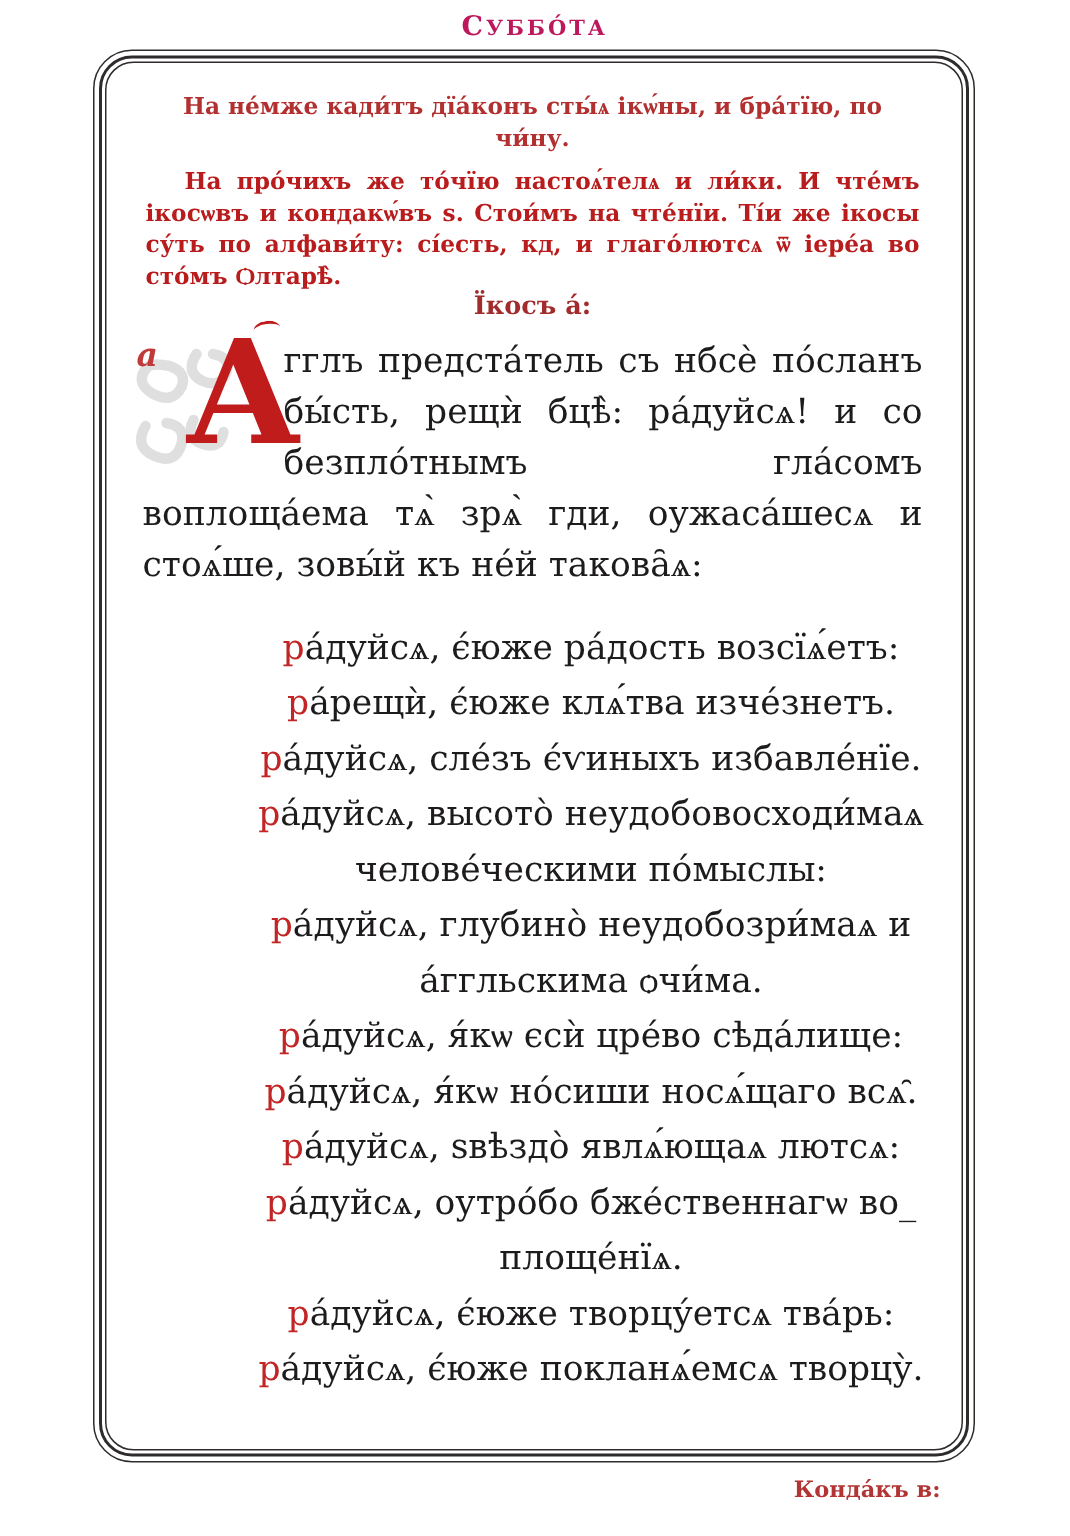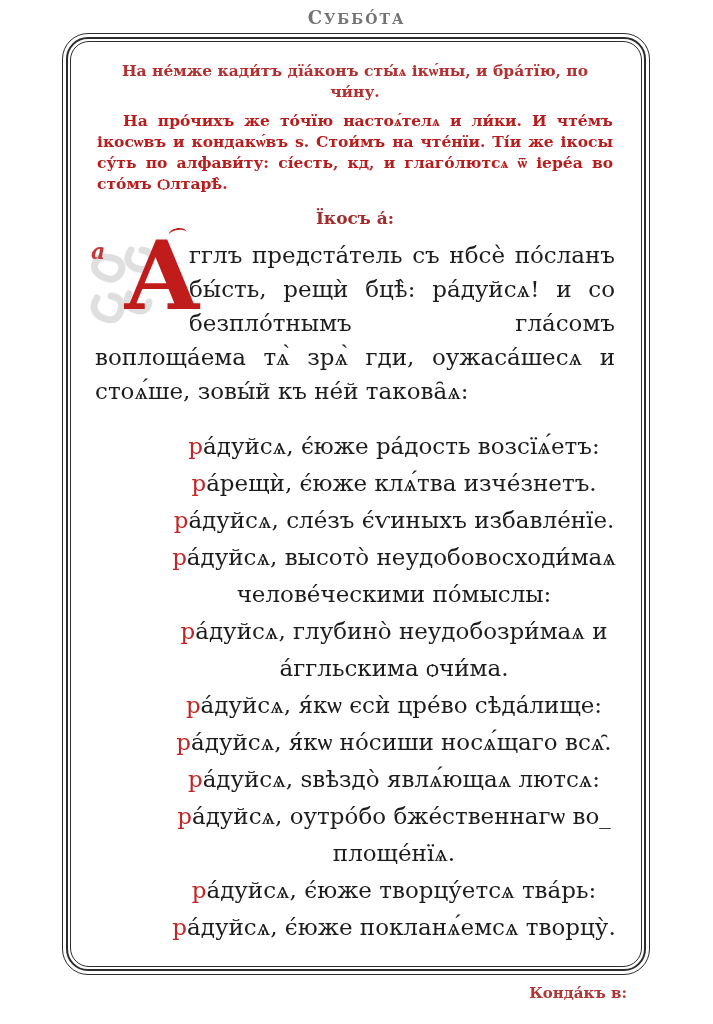--- a/index.html
+++ b/index.html
@@ -4,21 +4,21 @@
 <style>
   html,body{margin:0;padding:0;background:#ffffff;}
   body{
     width:713px;height:1024px;position:relative;overflow:hidden;
     font-family:"DejaVu Serif","Liberation Serif",serif;
     color:#221f1f;
   }
   
   .running-head{
     text-align:center;margin-top:7px;height:22px;
-    font-size:14px;font-weight:bold;letter-spacing:2px;color:#737373;
+    font-size:14px;font-weight:bold;letter-spacing:2px;color:#be185d;
   }
   .running-head::first-letter{font-size:18px;}
   
   .frame-outer{
     position:absolute;left:62px;top:33px;width:588px;height:942px;
     border:1px solid #2e2b2b;border-radius:26px;padding:3px;box-sizing:border-box;
   }
   .frame-mid{
     width:100%;height:100%;box-sizing:border-box;
     border:2px solid #2e2b2b;border-radius:22px;padding:2px;
@@ -33,21 +33,21 @@
     text-align:center;color:#b23030;font-size:15.5px;line-height:21px;
     font-weight:bold;margin:2px 6px 0 6px;
   }
   .rubric-para{
     color:#b91c1c;font-size:15.5px;line-height:21px;font-weight:bold;
     text-align:justify;text-indent:26px;margin:8px 2px 0 2px;
   }
   
   .ikos-heading{
     text-align:center;color:#a22b2b;font-weight:bold;
-    font-size:17px;margin-top:14px;
+    font-size:17px;
   }
   
   .opening{
     margin-top:10px;font-size:23px;line-height:34px;color:#1d1b1b;
     text-align:justify;
   }
   .dropcap-box{
     float:left;width:86px;height:92px;position:relative;margin:4px 6px 0 2px;
   }
   .ghost-ornament{position:absolute;left:-12px;top:-6px;opacity:.55;}

